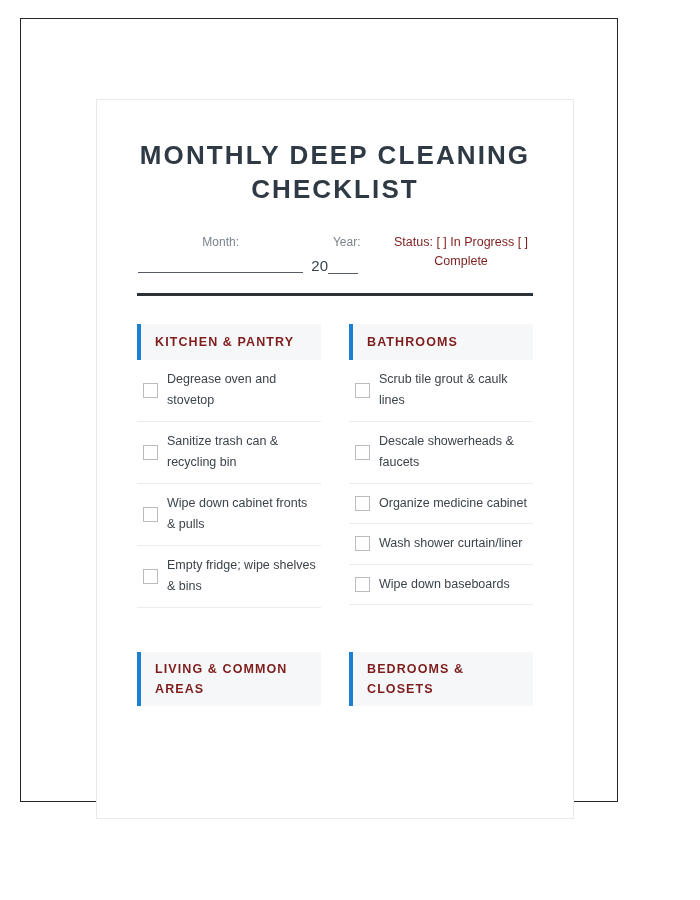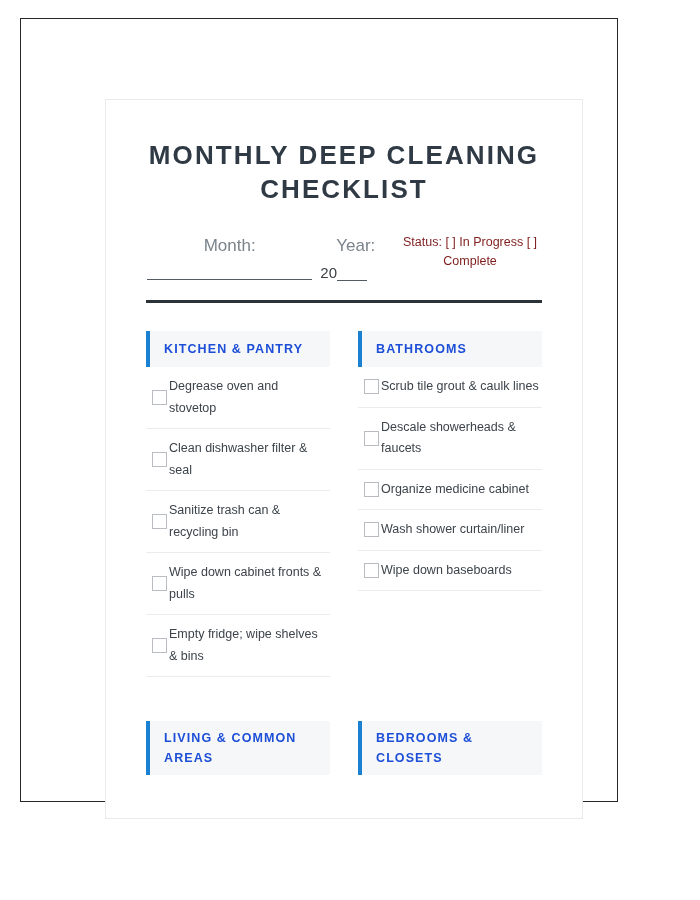--- a/index.html
+++ b/index.html
@@ -23,21 +23,21 @@
     width: 598px;
     height: 784px;
     border: 1px solid #262626;
     box-sizing: border-box;
     background: #ffffff;
   }
 
   
   .doc-card {
     position: absolute;
-    left: 84px;
+    left: 75px;
     top: 80px;
     width: 478px;
     height: 720px;
     border: 1px solid #e8eaec;
     box-sizing: border-box;
     background: #ffffff;
     overflow: hidden;
   }
 
   .doc-inner {
@@ -66,21 +66,21 @@
   .meta-field {
     box-sizing: border-box;
   }
   .meta-field.month { width: 44%; padding-right: 8px; }
   .meta-field.year  { width: 20%; padding-right: 8px; }
   .meta-field.status{ width: 36%; }
 
   .meta-label {
     display: block;
     text-align: center;
-    font-size: 17px;
+    font-size: 12px;
     color: #7b848c;
     line-height: 1.5;
   }
   .meta-value-line {
     display: block;
     margin-top: 6px;
     border-bottom: 1px solid #555c63;
     height: 15px;
     font-size: 12.5px;
     color: #3a4248;
@@ -136,34 +136,34 @@
     background: #f6f7f8;
     border-left: 4px solid #1a80d2;
     min-height: 36px;
     padding: 7px 10px 7px 14px;
     box-sizing: border-box;
   }
   .section-title {
     font-size: 12.5px;
     font-weight: bold;
     letter-spacing: 1.1px;
-    color: #1d4ed8;
+    color: #7f1d1d;
     text-transform: uppercase;
     line-height: 1.6;
   }
 
   .section-items {
     margin: 0;
     padding: 0;
     list-style: none;
   }
   .check-item {
     display: flex;
     align-items: center;
-    gap: 2px;
+    gap: 9px;
     padding: 9px 2px 9px 6px;
     border-bottom: 1px solid #ececee;
     min-height: 26px;
     box-sizing: border-box;
   }
   .checkbox {
     flex: 0 0 auto;
     width: 15px;
     height: 15px;
     border: 1px solid #b9bcc0;
@@ -213,24 +213,20 @@
           <div class="section-header">
             <span class="section-title">KITCHEN &amp; PANTRY</span>
           </div>
           <ul class="section-items">
             <li class="check-item">
               <span class="checkbox"></span>
               <span class="item-label">Degrease oven and stovetop</span>
             </li>
             <li class="check-item">
               <span class="checkbox"></span>
-              <span class="item-label">Clean dishwasher filter &amp; seal</span>
-            </li>
-            <li class="check-item">
-              <span class="checkbox"></span>
               <span class="item-label">Sanitize trash can &amp; recycling bin</span>
             </li>
             <li class="check-item">
               <span class="checkbox"></span>
               <span class="item-label">Wipe down cabinet fronts &amp; pulls</span>
             </li>
             <li class="check-item">
               <span class="checkbox"></span>
               <span class="item-label">Empty fridge; wipe shelves &amp; bins</span>
             </li>

